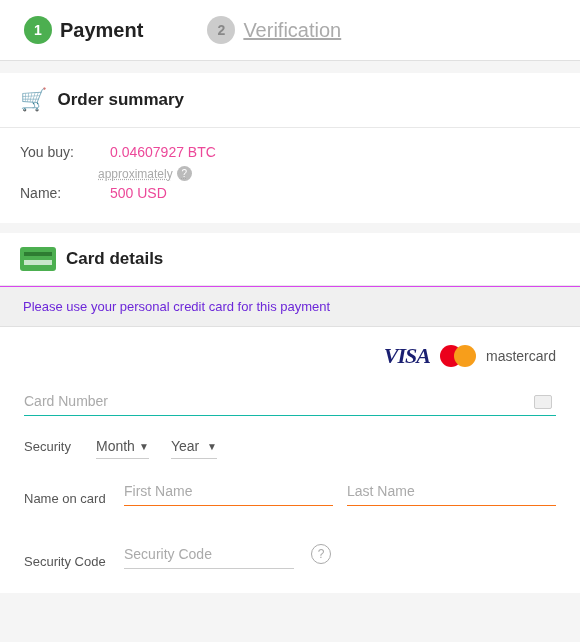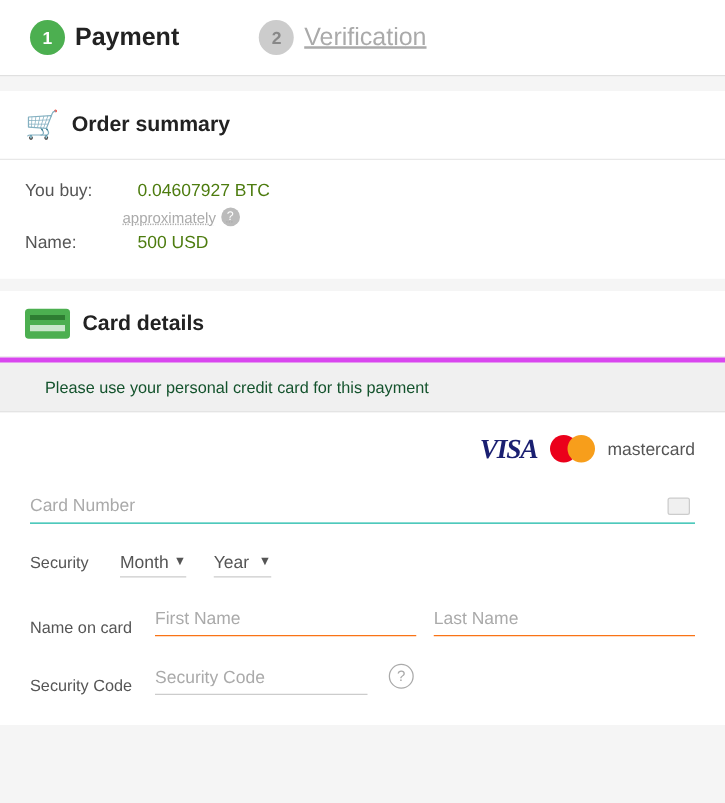--- a/index.html
+++ b/index.html
@@ -120,21 +120,21 @@
     .order-row {
       display: flex;
       margin-bottom: 6px;
       font-size: 14px;
     }
     .order-label {
       width: 90px;
       color: #555;
     }
     .order-value {
-      color: #4d7c0f;
+      color: #ec4899;
     }
     .order-approx {
       font-size: 12px;
       color: #aaa;
       text-decoration: underline dotted;
       cursor: pointer;
       display: flex;
       align-items: center;
       gap: 4px;
       margin-left: 78px;
@@ -148,24 +148,24 @@
       color: #fff;
       font-size: 10px;
       display: inline-flex;
       align-items: center;
       justify-content: center;
     }
 
     
     .card-notice {
       background: #f0f0f0;
-      padding: 12px 36px;
+      padding: 12px 23px;
       font-size: 13px;
-      color: #14532d;
-      border-top: 4px solid #d946ef;
+      color: #6d28d9;
+      border-top: 1px solid #d946ef;
       border-bottom: 1px solid #e0e0e0;
     }
 
     .card-form-wrap {
       background: #fff;
       padding: 16px 24px 24px 24px;
     }
 
     
     .payment-logos {
@@ -272,21 +272,21 @@
       font-size: 10px;
       color: #555;
       pointer-events: none;
     }
 
     
     .name-row {
       display: flex;
       align-items: flex-end;
       gap: 0;
-      margin-bottom: 18px;
+      margin-bottom: 34px;
     }
     .name-label {
       font-size: 13px;
       color: #555;
       min-width: 100px;
     }
     .name-fields {
       display: flex;
       gap: 14px;
       flex: 1;

